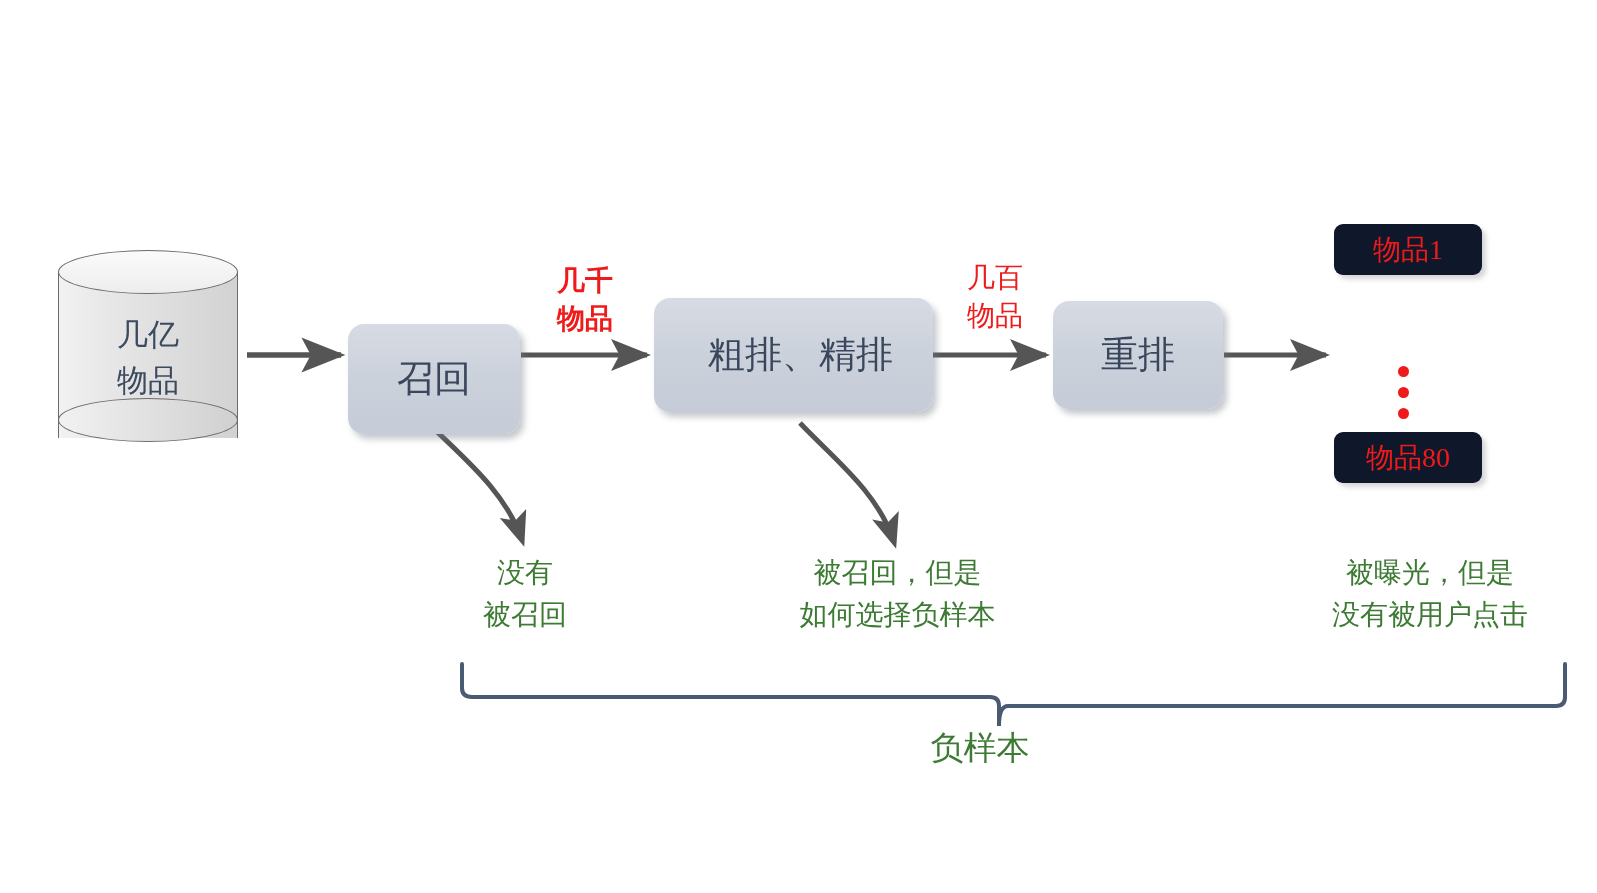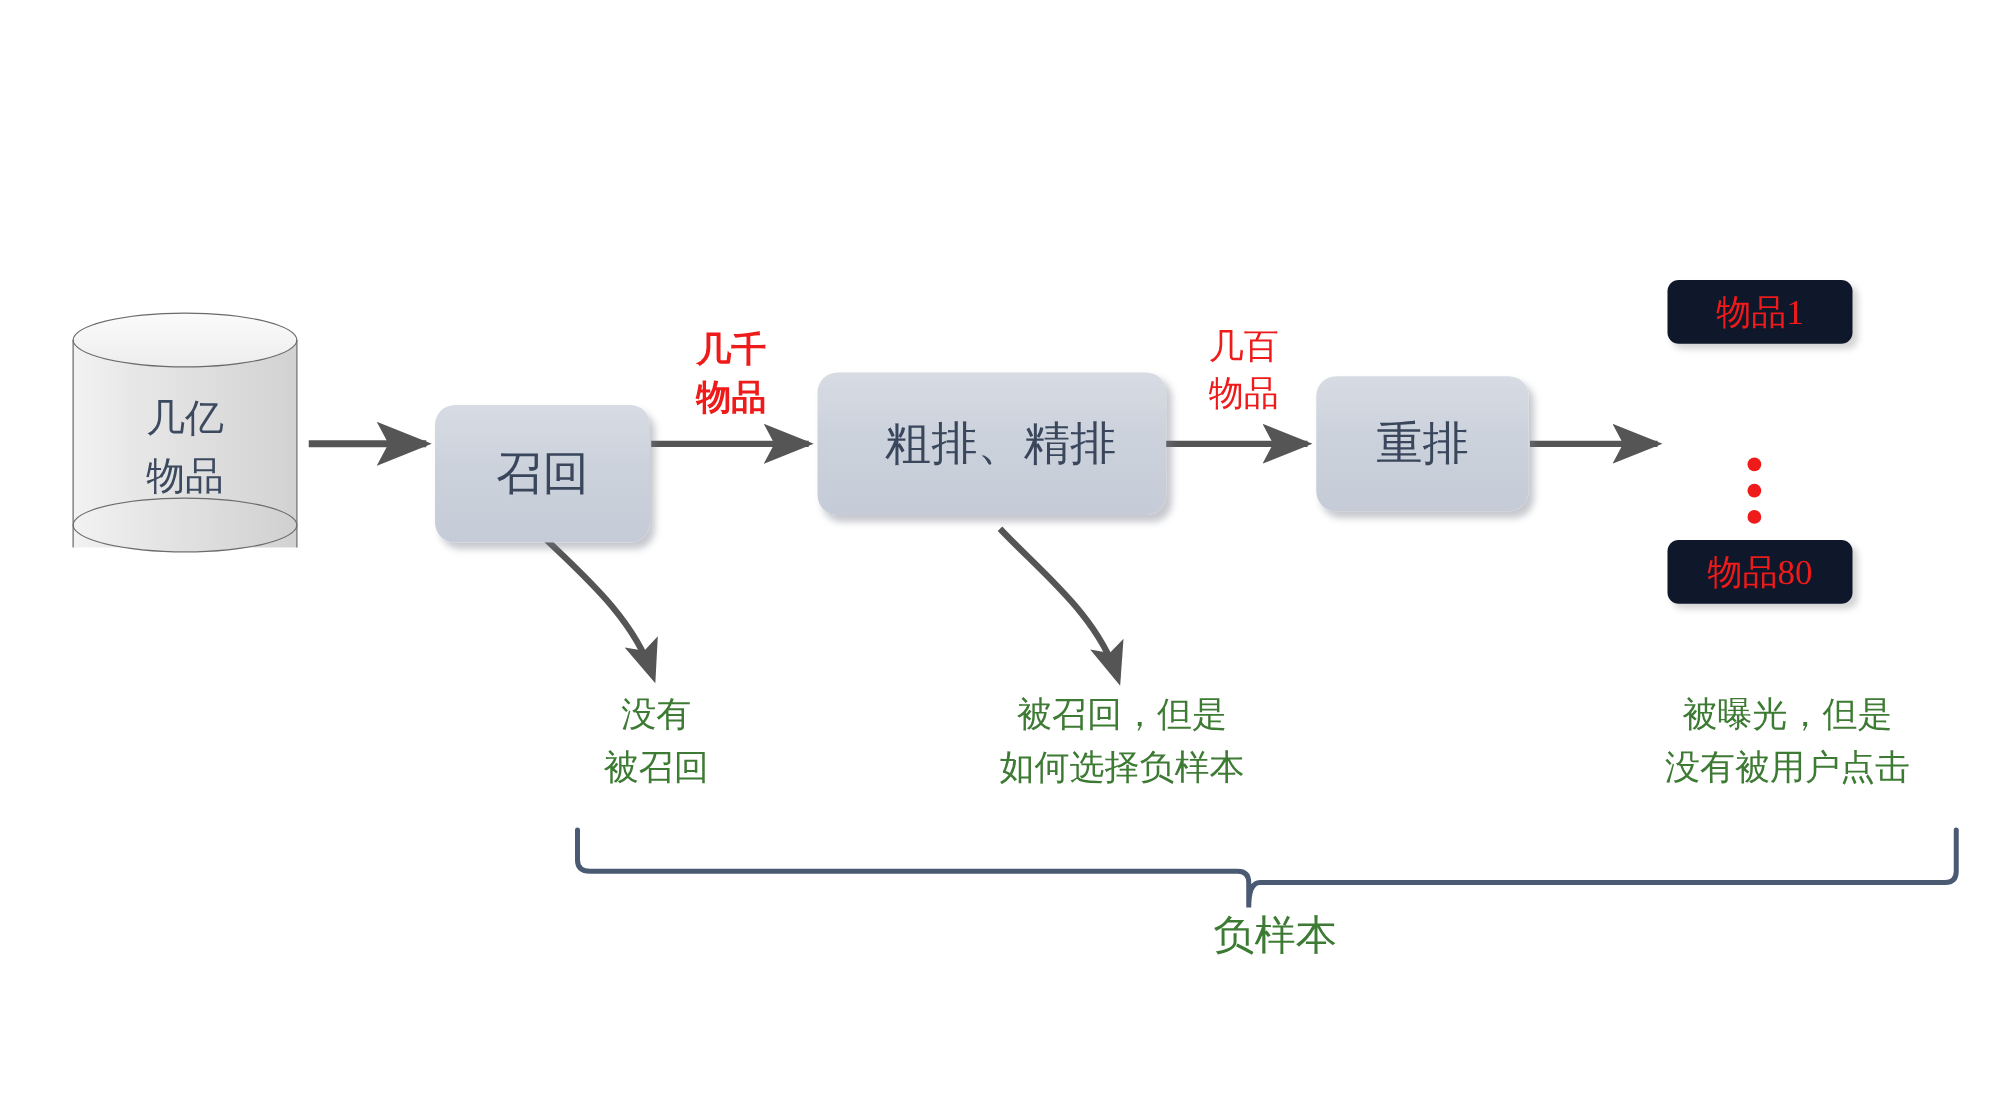--- a/index.html
+++ b/index.html
@@ -161,21 +161,21 @@
     line-height: 42px;
     text-align: center;
     white-space: pre-line;
     font-family: "Liberation Serif", "DejaVu Serif", serif;
   }
   #note-not-recalled { left: 410px;  top: 552px; width: 230px; }
   #note-not-exposed  { left: 735px;  top: 552px; width: 325px; }
   #note-not-clicked  { left: 1250px; top: 552px; width: 360px; }
 
   #brace-label {
-    left: 860px;
+    left: 820px;
     top: 726px;
     width: 320px;
     text-align: center;
     color: #3d7a33;
     font-size: 33px;
     font-family: "Liberation Serif", "DejaVu Serif", serif;
   }
 </style>
 </head>
 <body>

